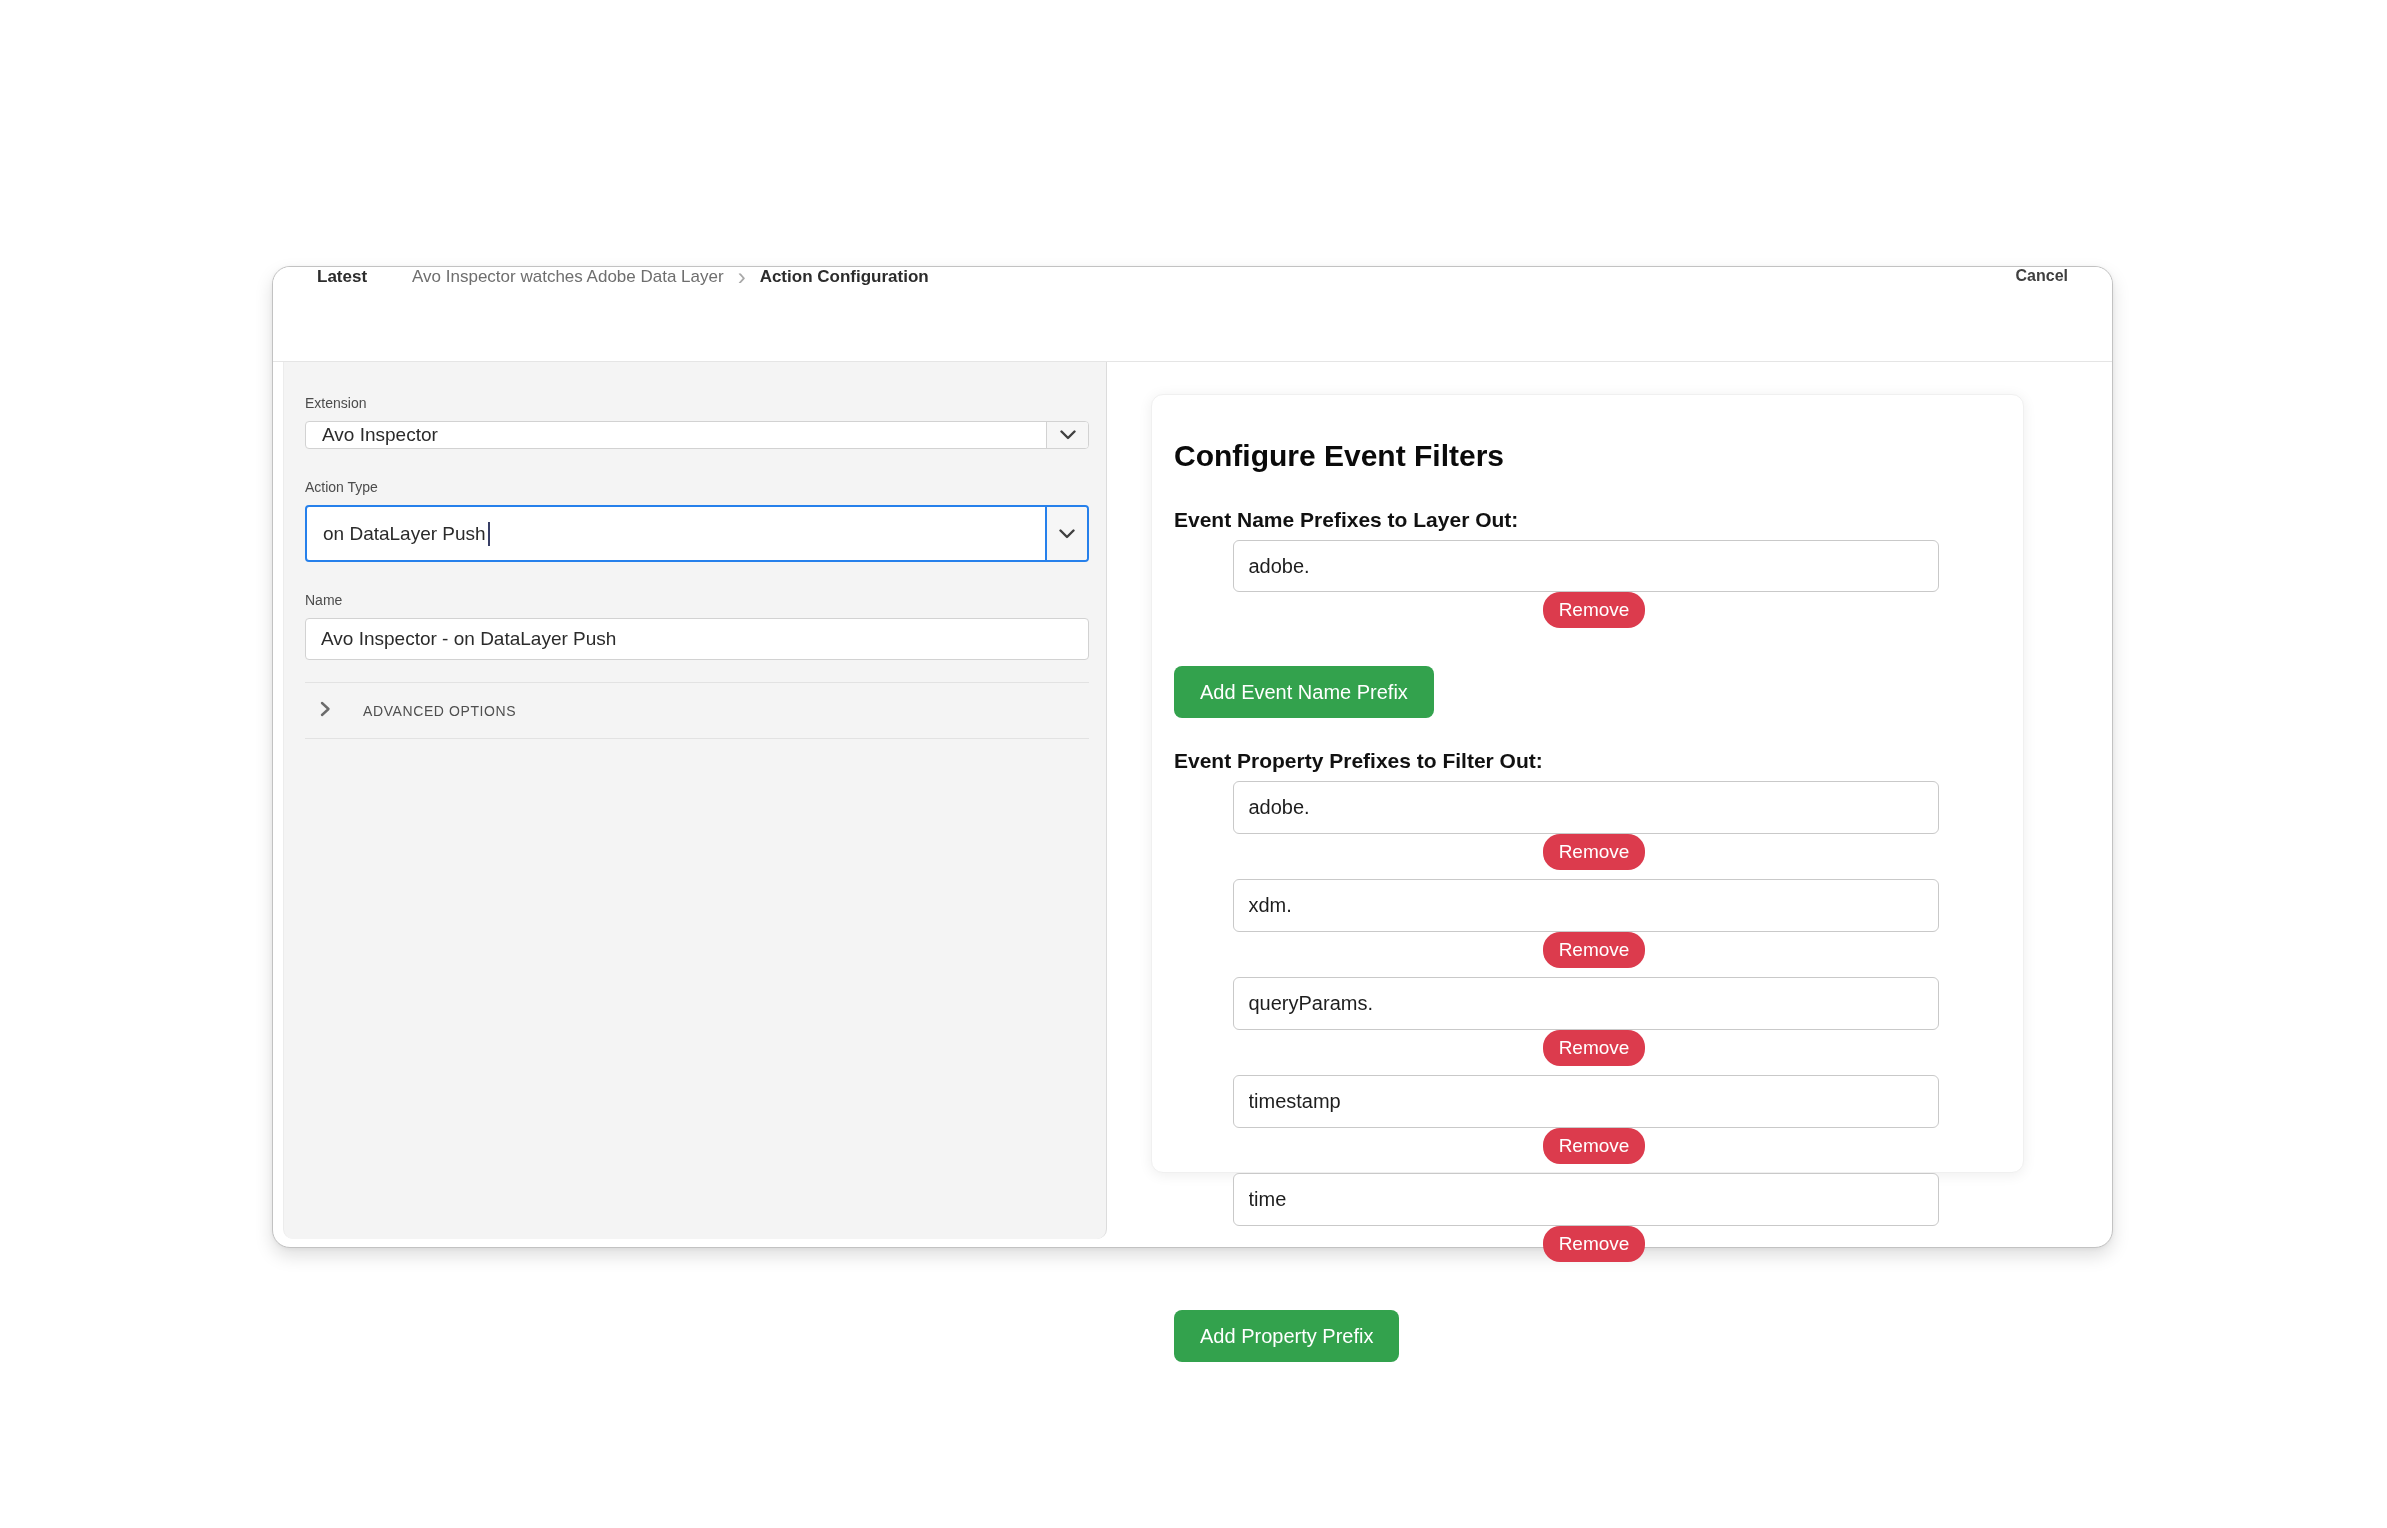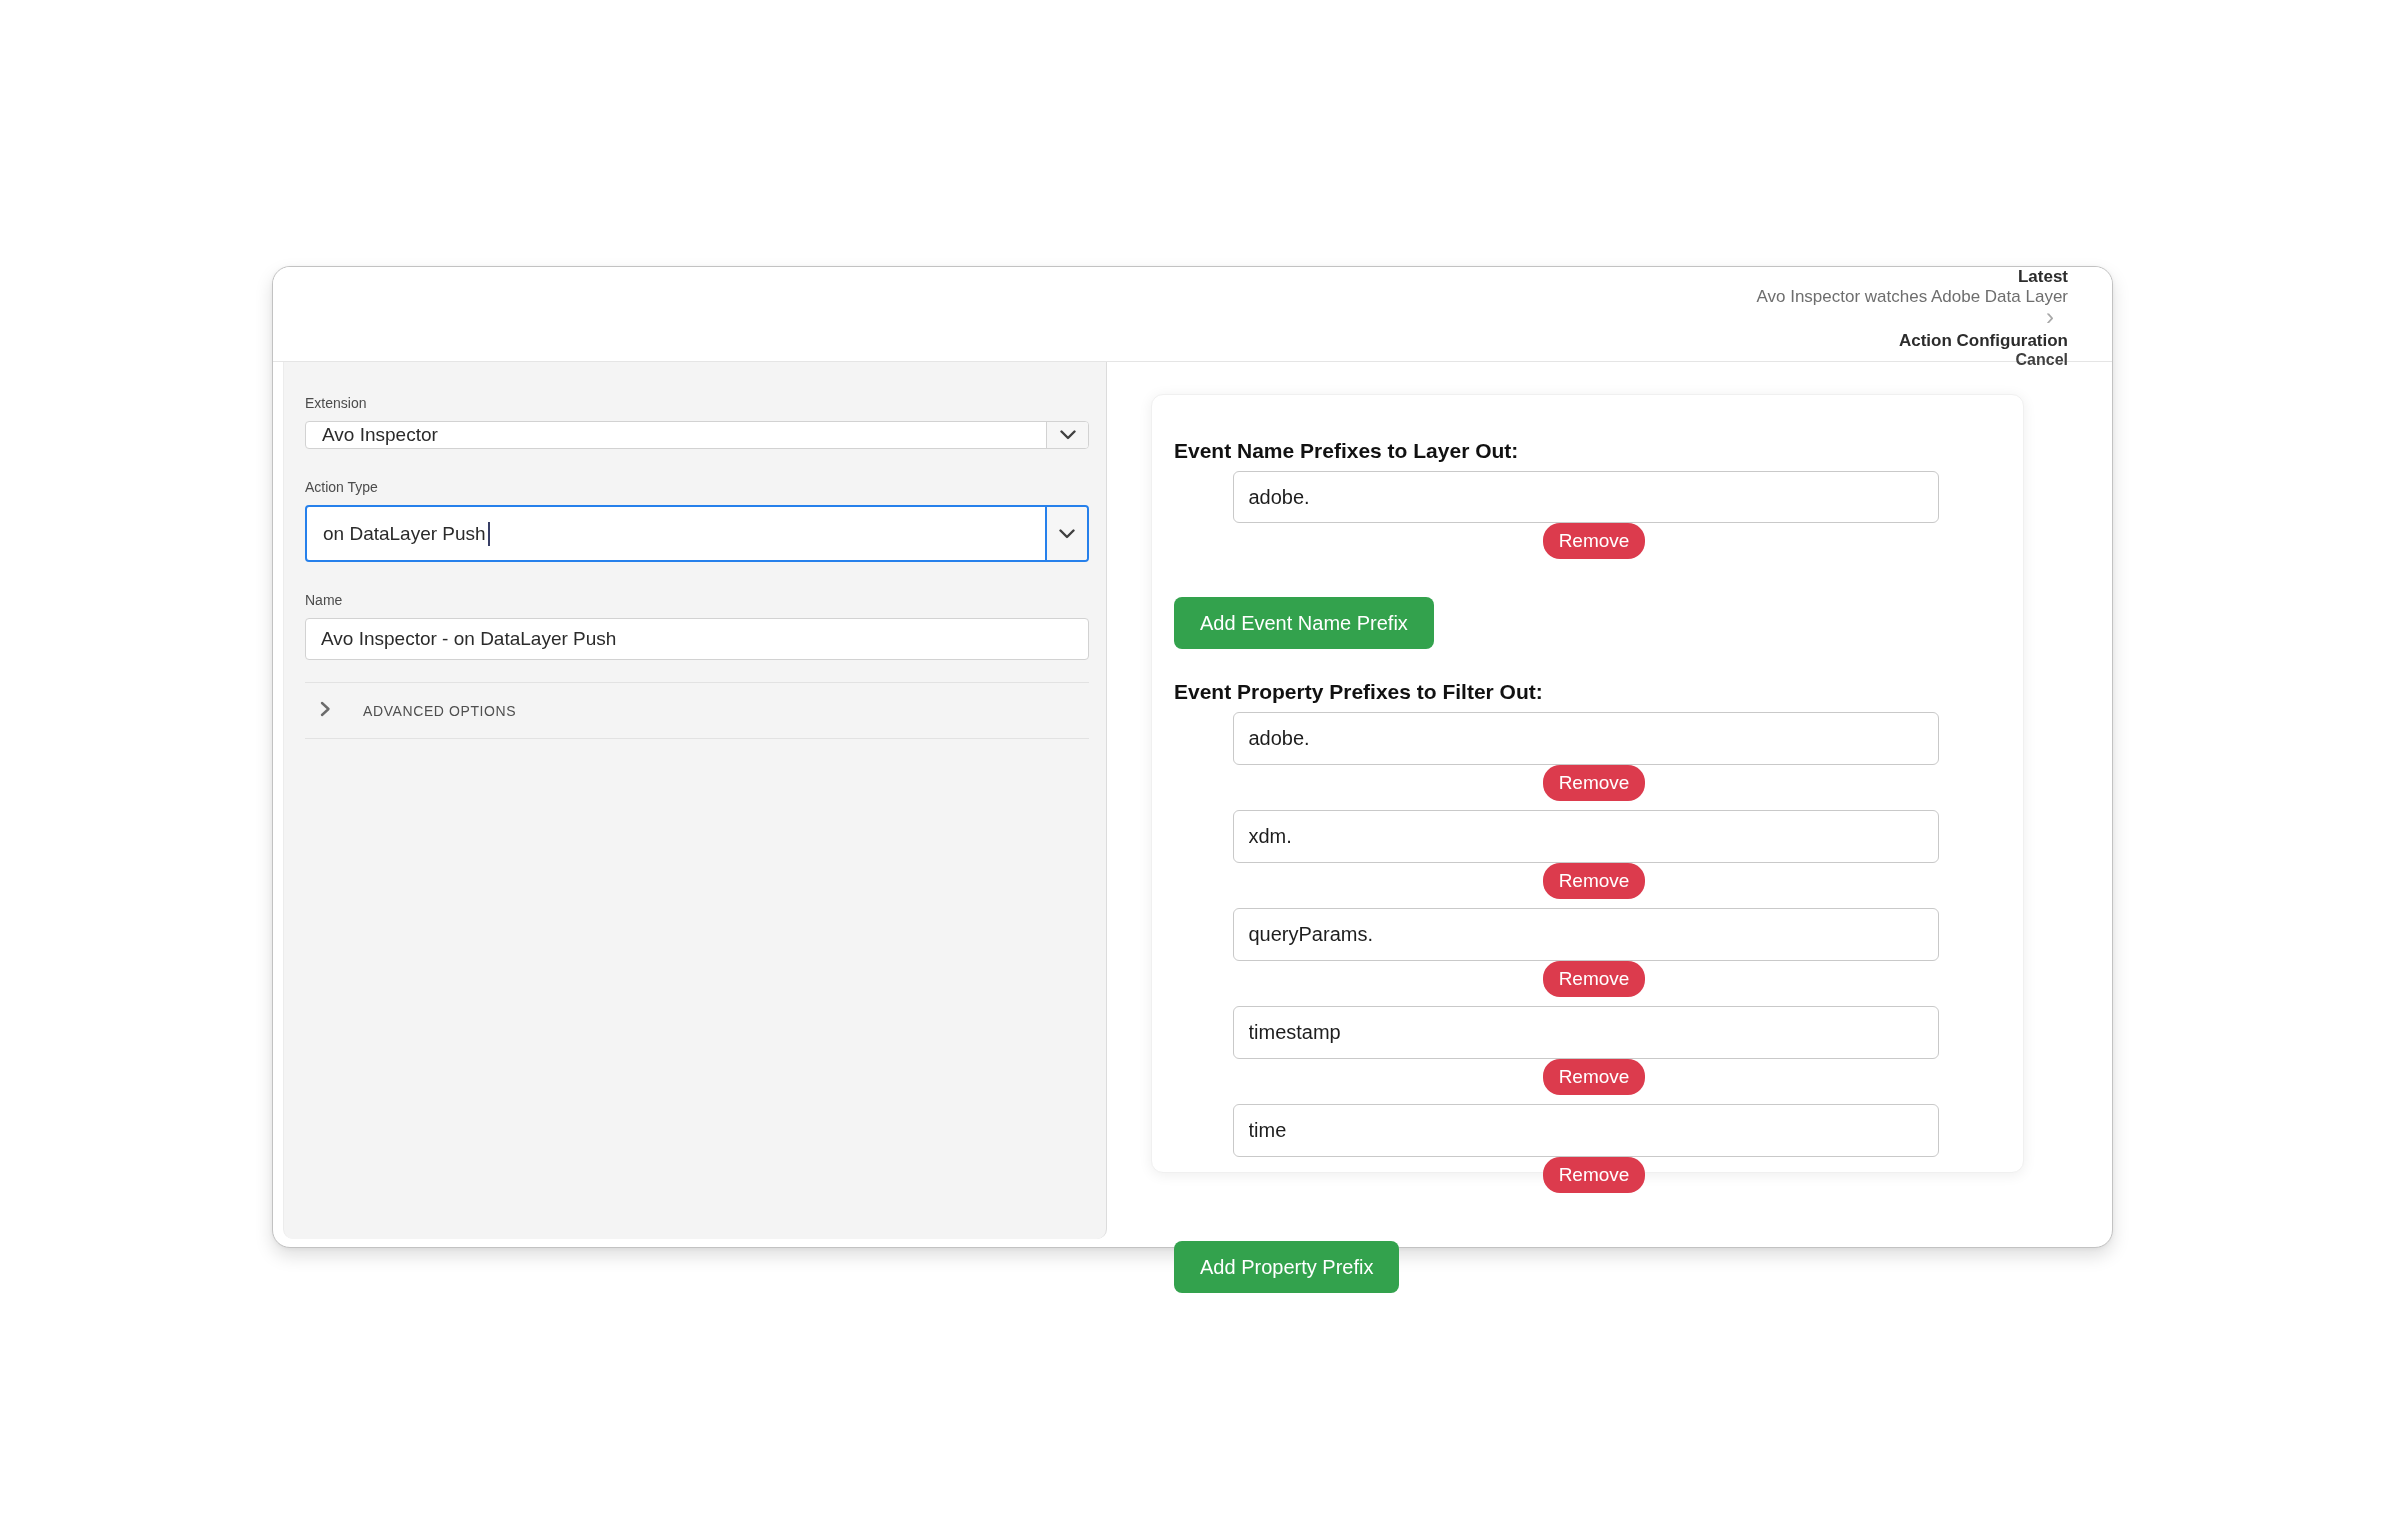--- a/index.html
+++ b/index.html
@@ -8,22 +8,22 @@
 
   .card {
     position: absolute; left: 272px; top: 266px; width: 1841px; height: 982px;
     background: #ffffff; border: 1.5px solid #c2c2c2; border-radius: 18px;
     box-shadow: 0 8px 18px rgba(0,0,0,0.13), 0 1px 4px rgba(0,0,0,0.05);
   }
 
   
   .card-header {
     position: absolute; left: 0; top: 0; right: 0; height: 95px;
-    display: flex; align-items: flex-end; padding: 0 44px;
-    border-bottom: 1px solid #e5e5e5; border-radius: 18px 18px 0 0; background: #fff; flex-direction: column;
+    display: flex; align-items: flex-start; padding: 0 44px;
+    border-bottom: 1px solid #e5e5e5; border-radius: 18px 18px 0 0; background: #fff;
   }
   .crumb-latest { font-size: 17px; font-weight: 700; color: #2c2c2c; }
   .crumb-parent { font-size: 17px; color: #6e6e6e; margin-left: 45px; cursor: pointer; }
   .crumb-sep { font-size: 24px; color: #a8a8a8; margin: 0 14px; line-height: 1; transform: translateY(-2px); }
   .crumb-current { font-size: 17px; font-weight: 700; color: #2c2c2c; }
   .header-spacer { flex: 1; }
   .cancel-btn { font-size: 16px; font-weight: 600; color: #3f3f3f; background: none; border: none; cursor: pointer; font-family: inherit; }
 
   
   .left-panel {
@@ -134,20 +134,21 @@
           </svg>
       </span>
       <span class="advanced-label">ADVANCED OPTIONS</span>
     </div>
     <hr class="panel-divider">
 
   </div>
 
   <div class="filters-card">
 
+    <div class="filters-title">Configure Event Filters</div>
 
     <div class="section-label">Event Name Prefixes to Layer Out:</div>
 
     <div class="frow single">
       <input class="finput" value="adobe." style="">
       <button class="btn-remove">Remove</button>
     </div>
 
     <button class="btn-add name-prefix">Add Event Name Prefix</button>
 

